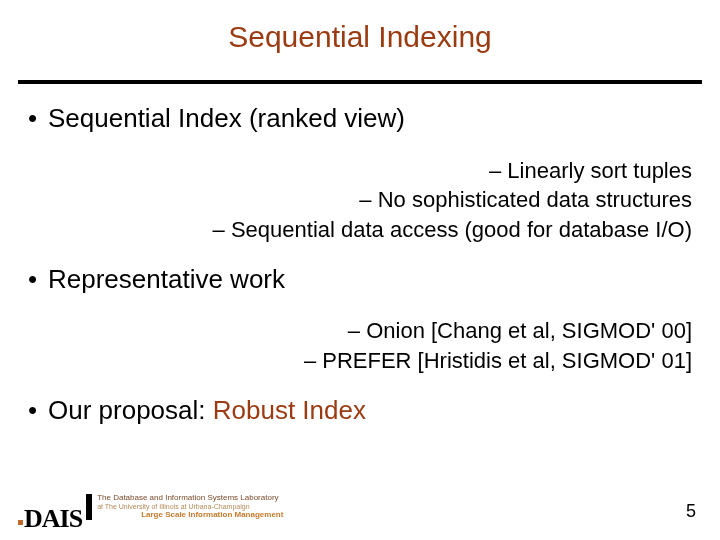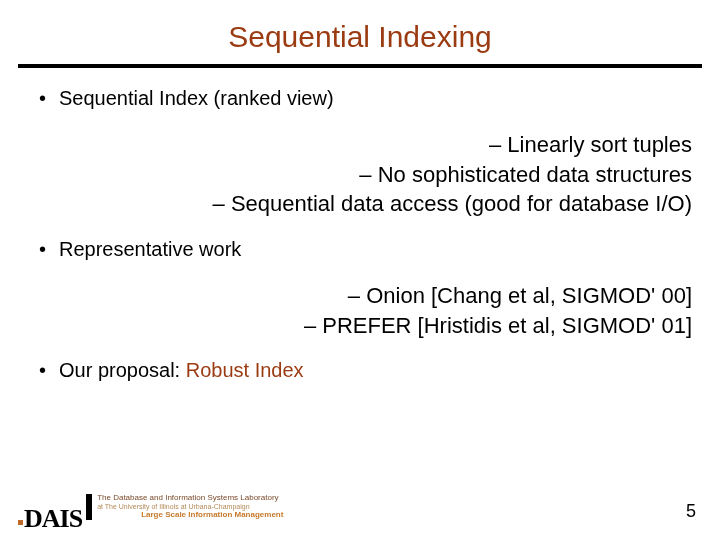--- a/index.html
+++ b/index.html
@@ -15,35 +15,35 @@
     position: relative;
     width: 720px;
     height: 540px;
     box-sizing: border-box;
   }
   .title {
     text-align: center;
     color: #9b3b12;
     font-size: 30px;
     padding-top: 20px;
-    padding-bottom: 10px;
+    padding-bottom: 26px;
   }
   .rule {
     border: none;
     border-top: 4px solid #000;
     margin: 0 18px 14px 18px;
   }
   .content {
     padding: 0 28px;
     color: #000;
   }
   .l1 {
-    font-size: 20px;
+    font-size: 26px;
     line-height: 1.6;
-    margin-left: 11px;
+    margin-left: 0;
   }
   .l1 .bullet {
     display: inline-block;
     width: 20px;
   }
   .l2-group {
     margin: 16px 0 14px 38px;
     text-align: right;
   }
   .l2 {

